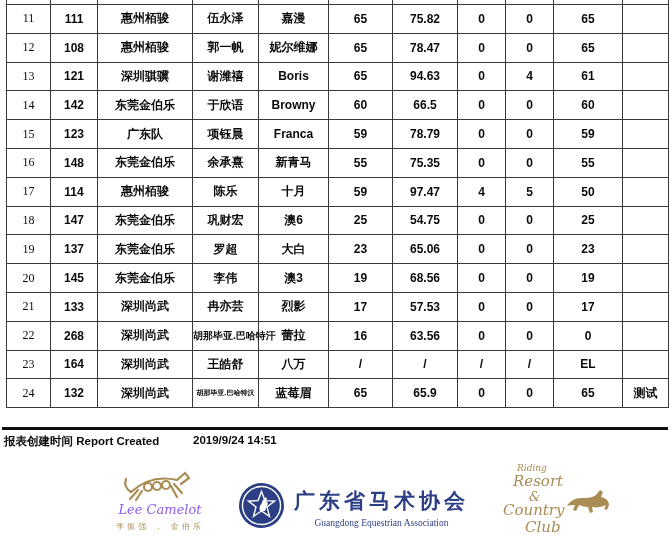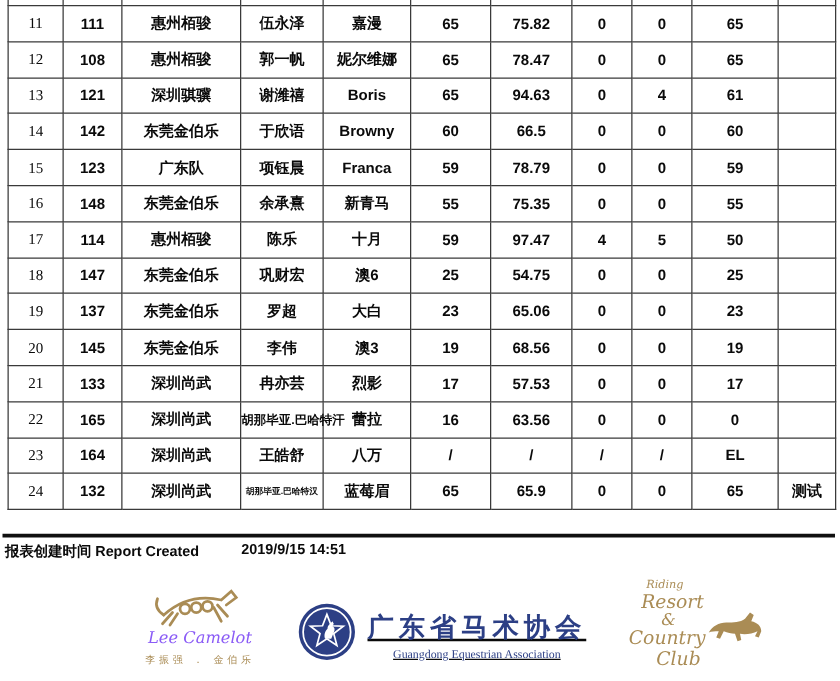--- a/index.html
+++ b/index.html
@@ -20,21 +20,21 @@
 
   
   .rule{position:absolute;left:2px;top:427px;width:666px;height:3px;background:#101010;}
   .report-label{position:absolute;left:4px;top:434px;font:bold 11.5px "Liberation Sans",sans-serif;}
   .report-value{position:absolute;left:193px;top:434px;font:bold 11.5px "Liberation Sans",sans-serif;}
   .logo-lee{position:absolute;left:92px;top:466px;width:136px;text-align:center;}
   .lee-script{font:italic 13px "DejaVu Serif",serif;color:#8b5cf6;margin-top:-4px;}
   .lee-cn{font:400 8px "Liberation Sans",sans-serif;color:#aa8c55;letter-spacing:3px;margin-top:4px;text-align:center;}
 
   .logo-gea{position:absolute;left:238px;top:482px;display:flex;align-items:center;}
-  .gea-text{margin-left:9px;text-align:center;text-decoration:underline;}
+  .gea-text{margin-left:9px;text-align:center;}
   .gea-title{font:bold 21px "Liberation Sans",sans-serif;color:#2c3f85;letter-spacing:4px;white-space:nowrap;}
   .gea-sub{font:400 9.5px "Liberation Serif",serif;color:#2c3f85;margin-top:3px;}
 
   .logo-rrcc{position:absolute;left:495px;top:463px;width:125px;height:80px;}
   .rrcc-word{position:absolute;font:italic 15px "DejaVu Serif",serif;color:#aa8c55;white-space:nowrap;}
   .rrcc-riding{font-size:9px;left:22px;top:0;font-style:italic;}
   .rrcc-resort{left:18px;top:9px;}
   .rrcc-amp{font-size:13px;left:34px;top:26px;}
   .rrcc-country{left:8px;top:38px;}
   .rrcc-club{left:30px;top:55px;text-align:right;}
@@ -210,21 +210,21 @@
           <td>烈影</td>
           <td>17</td>
           <td>57.53</td>
           <td>0</td>
           <td>0</td>
           <td>17</td>
           <td></td>
         </tr>
         <tr class="data">
           <td class="rank">22</td>
-          <td>165</td>
+          <td>268</td>
           <td>深圳尚武</td>
           <td class="name-overflow">胡那毕亚.巴哈特汗</td>
           <td>蕾拉</td>
           <td>16</td>
           <td>63.56</td>
           <td>0</td>
           <td>0</td>
           <td>0</td>
           <td></td>
         </tr>
@@ -253,21 +253,21 @@
           <td>0</td>
           <td>65</td>
           <td>测试</td>
         </tr>
       </tbody>
   </table>
 </div>
 
 <div class="rule"></div>
 <div class="report-label">报表创建时间 Report Created</div>
-<div class="report-value">2019/9/15 14:51</div>
+<div class="report-value">2019/9/24 14:51</div>
 
 <div class="logo-lee">
   <span>
     <svg width="78" height="36" viewBox="0 0 78 36" fill="none">
       <g stroke="#aa8c55" stroke-width="2.2" stroke-linecap="round" fill="none">
         <path d="M10,26 Q30,8 56,14 L64,7 L68,12 L60,18"></path>
         <circle cx="27" cy="21" r="4"></circle>
         <circle cx="36" cy="20" r="4"></circle>
         <circle cx="45" cy="19" r="4"></circle>
         <path d="M53,18 L61,27"></path>

